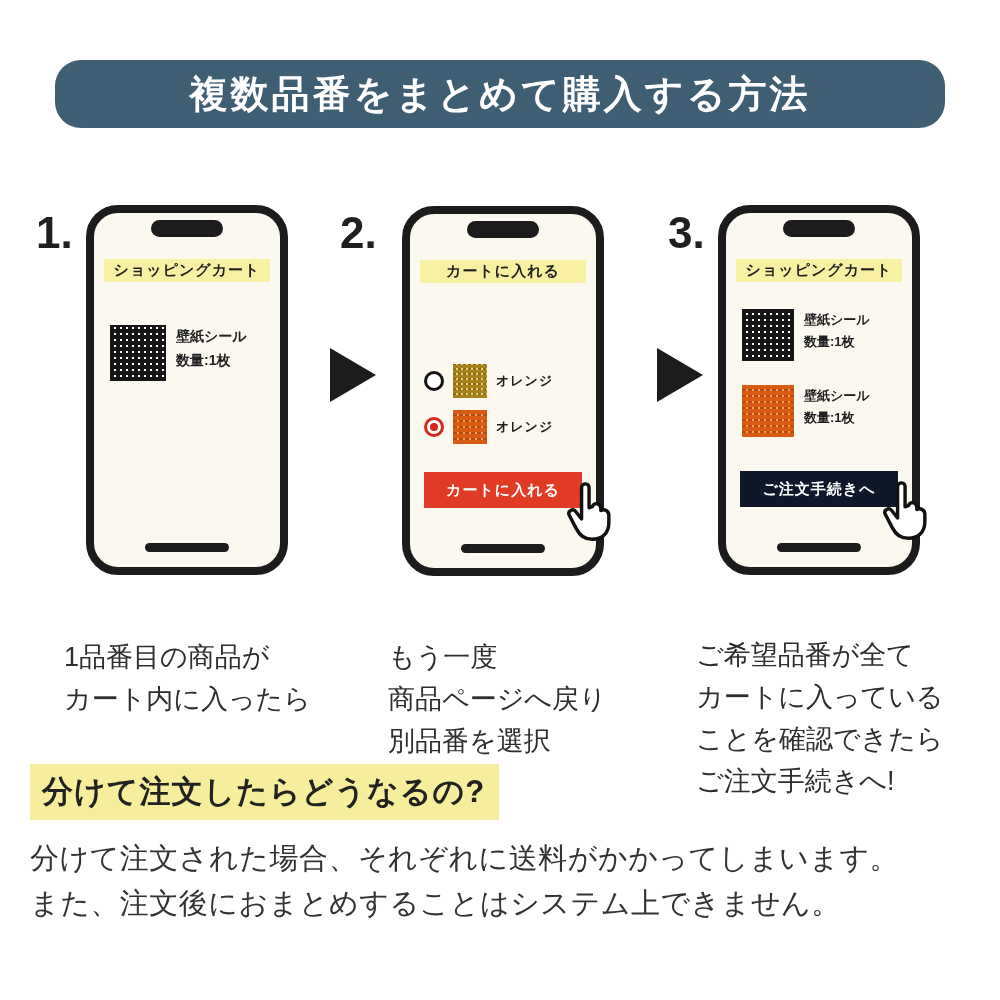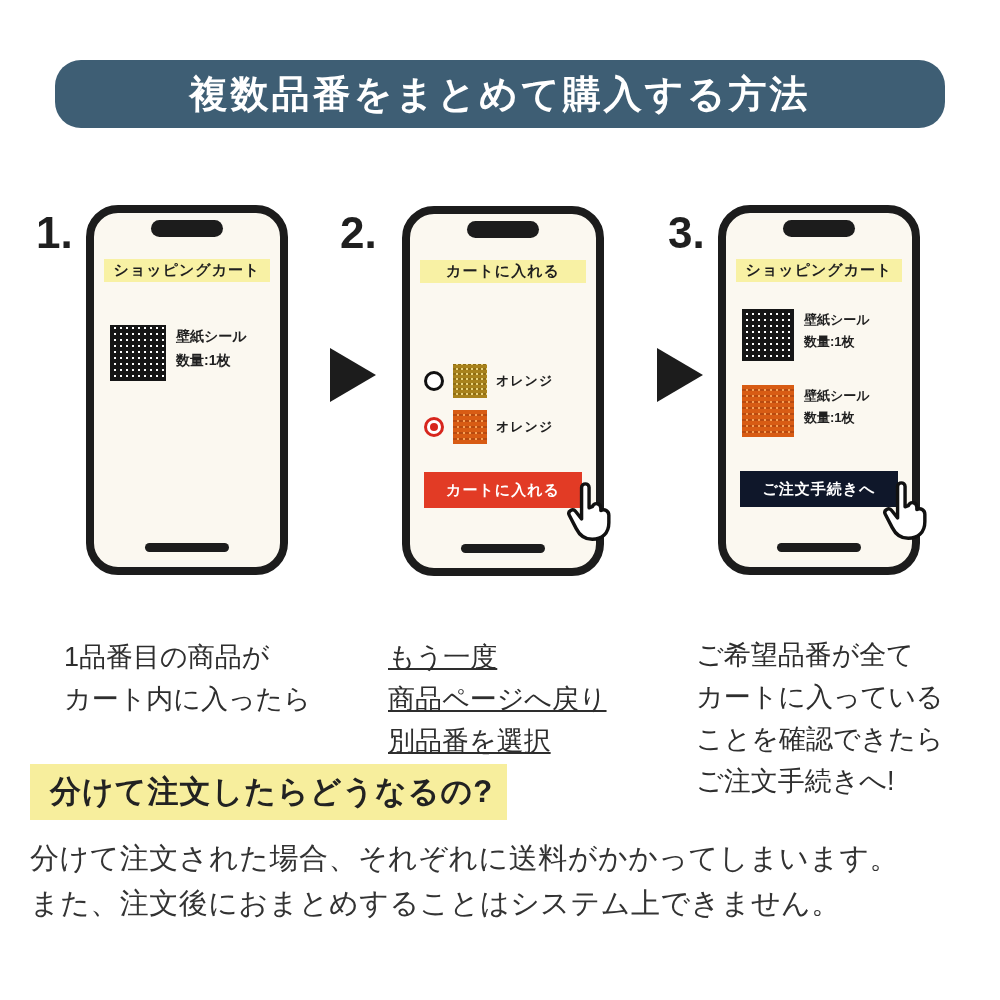--- a/index.html
+++ b/index.html
@@ -74,26 +74,26 @@
     color:#fff; font-weight:bold; font-size:15px; letter-spacing:1px; cursor:pointer; }
   .btn-red { background:#e23b25; top:258px; }
   .btn-orange { background:#0f172a; top:258px; }
 
   
   .hand { position:absolute; right:-20px; bottom:26px; width:56px; height:62px; z-index:6; }
 
   
   .caption { position:absolute; font-size:27px; color:#2e2e2e; line-height:1.55; white-space:pre-line;margin-top:47px; }
   #cap1 { left:64px;  top:590px; }
-  #cap2 { left:388px; top:590px;text-decoration:underline; }
+  #cap2 { left:388px; top:590px; }
   #cap3 { left:696px; top:588px; }
 
   
   .faq-q { position:absolute; left:30px; top:764px; background:#f7ee9d;
-    font-size:31px; font-weight:bold; color:#222; padding:7px 14px 7px 20px; letter-spacing:1px; }
+    font-size:31px; font-weight:bold; color:#222; padding:7px 14px 7px 12px; letter-spacing:1px; }
   .faq-a { position:absolute; left:30px; top:836px; font-size:29px; color:#333;
     line-height:1.55; white-space:pre-line; letter-spacing:0.5px; }
 </style>
 </head>
 <body>
 
 <div class="canvas">
 
   <div class="banner">
     <span>複数品番をまとめて購入する方法</span>

